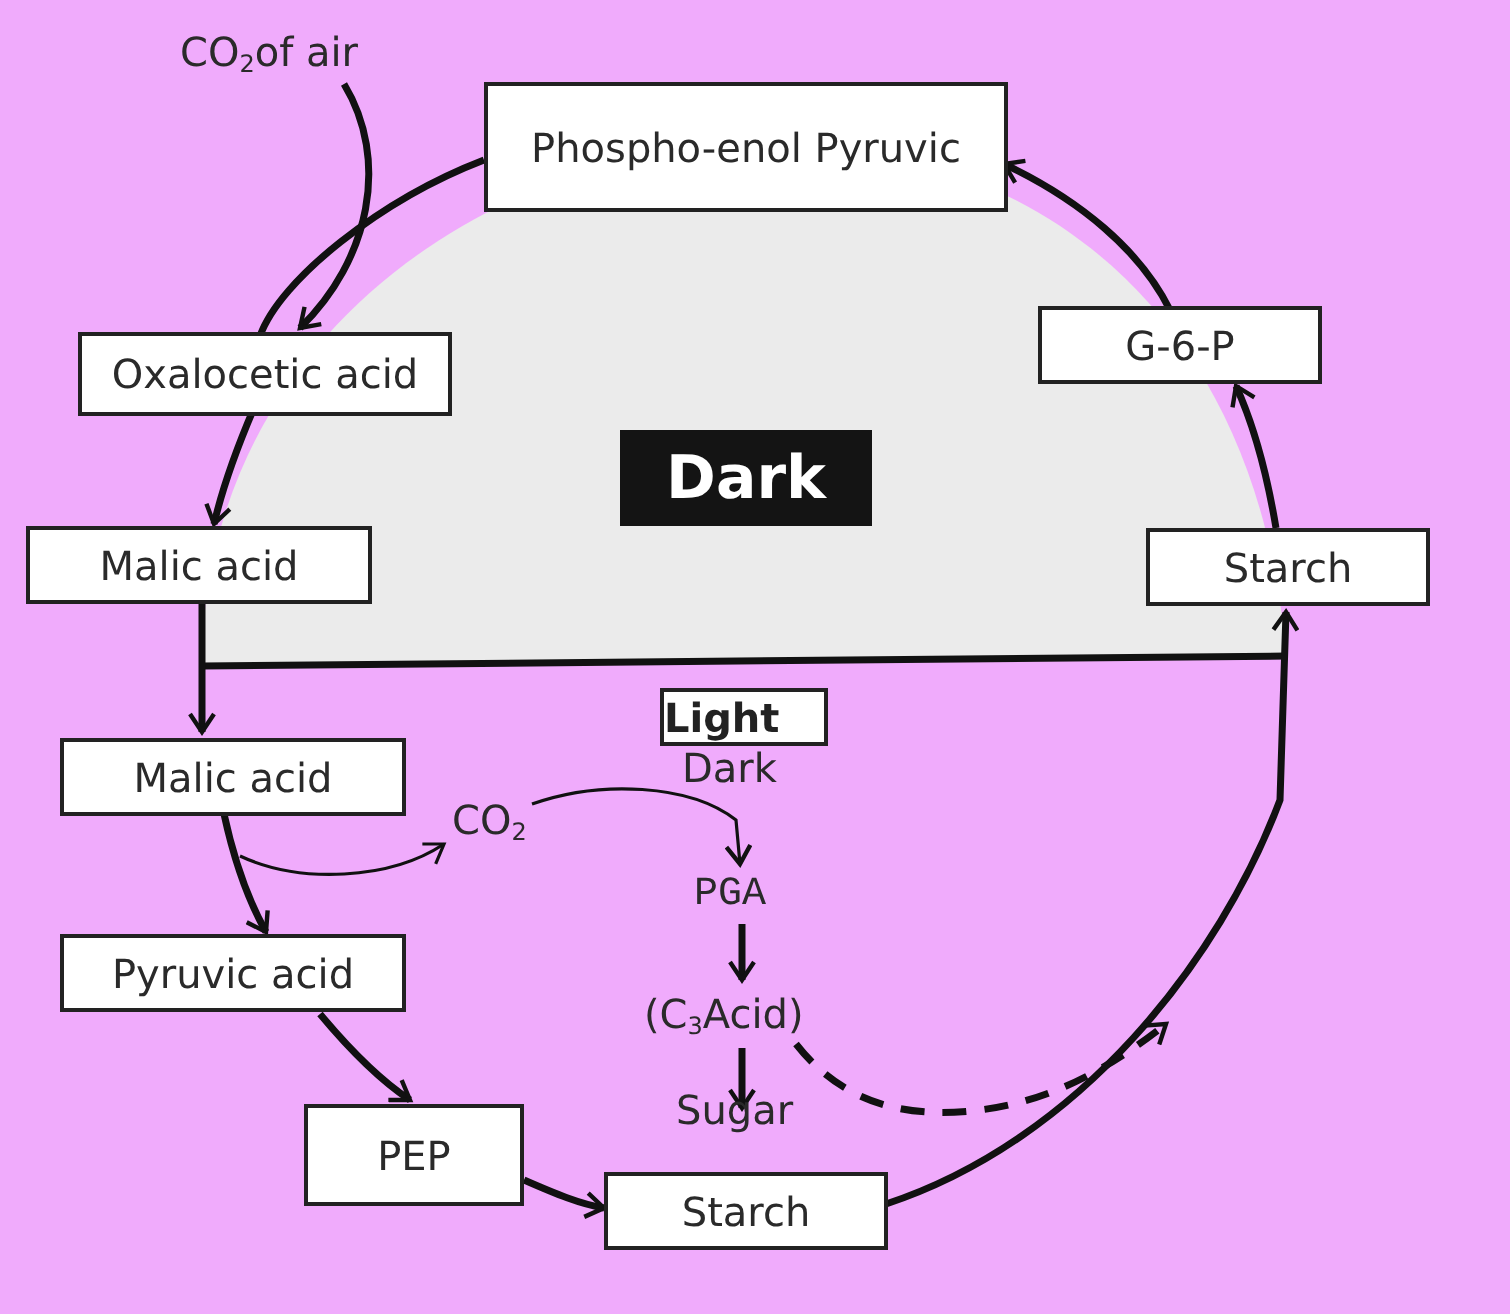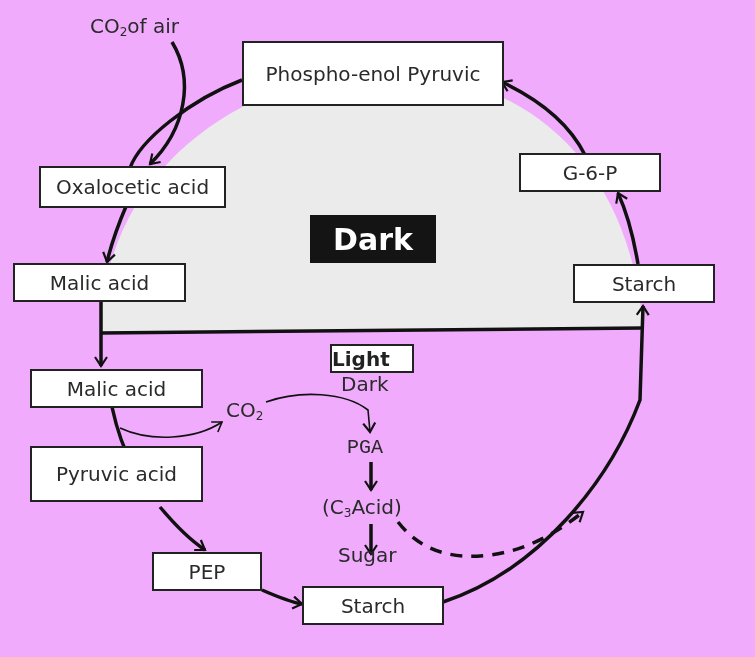--- a/index.html
+++ b/index.html
@@ -82,24 +82,24 @@
   <div id="dark">
       <span>Dark</span>
     </div>
   <div id="light">
       <span>Light</span>
     </div>
 
   <div class="box" style="left:30px;top:369px;width:173px;height:39px;">
       <span>Malic acid</span>
     </div>
-  <div class="box" style="left:30px;top:446px;width:173px;height:56px;">
+  <div class="box" style="left:30px;top:467px;width:173px;height:39px;">
       <span>Pyruvic acid</span>
     </div>
-  <div class="box" style="left:152px;top:552px;width:110px;height:39px;">
+  <div class="box" style="left:152px;top:552px;width:110px;height:51px;">
       <span>PEP</span>
     </div>
   <div class="box" style="left:302px;top:586px;width:142px;height:39px;">
       <span>Starch</span>
     </div>
 
   <div class="lbl" style="left:226px;top:398px;"><span>CO</span><sub>2</sub></div>
   <div class="lbl" style="left:341px;top:372px;"><span>Dark</span></div>
   <div class="lbl" style="left:347px;top:436px;font-family:Liberation Mono, monospace;"><span>PGA</span></div>
   <div class="lbl" style="left:322px;top:495px;"><span>(C</span><sub>3</sub><span>Acid)</span></div>

